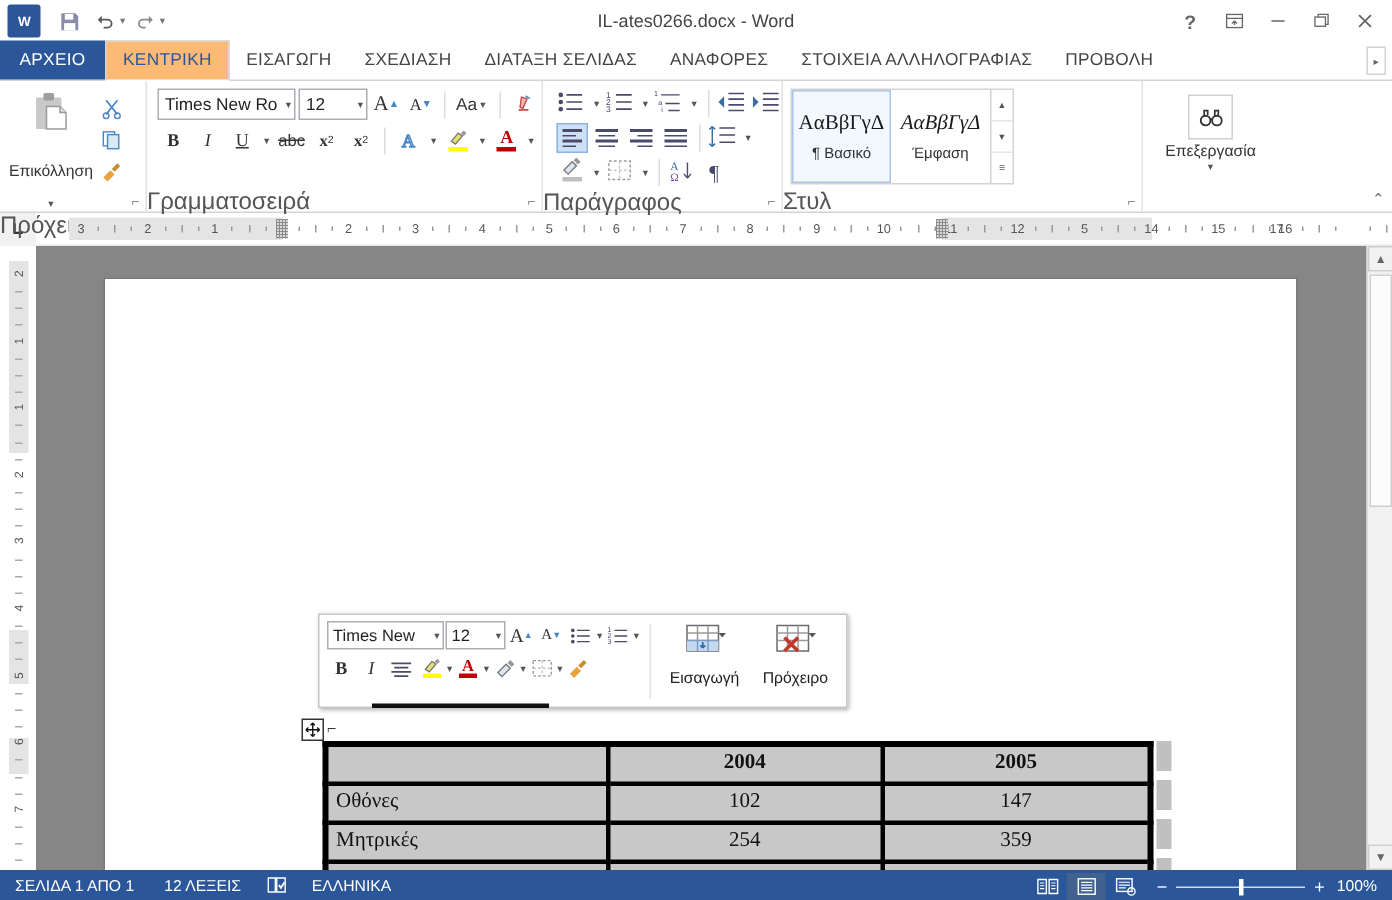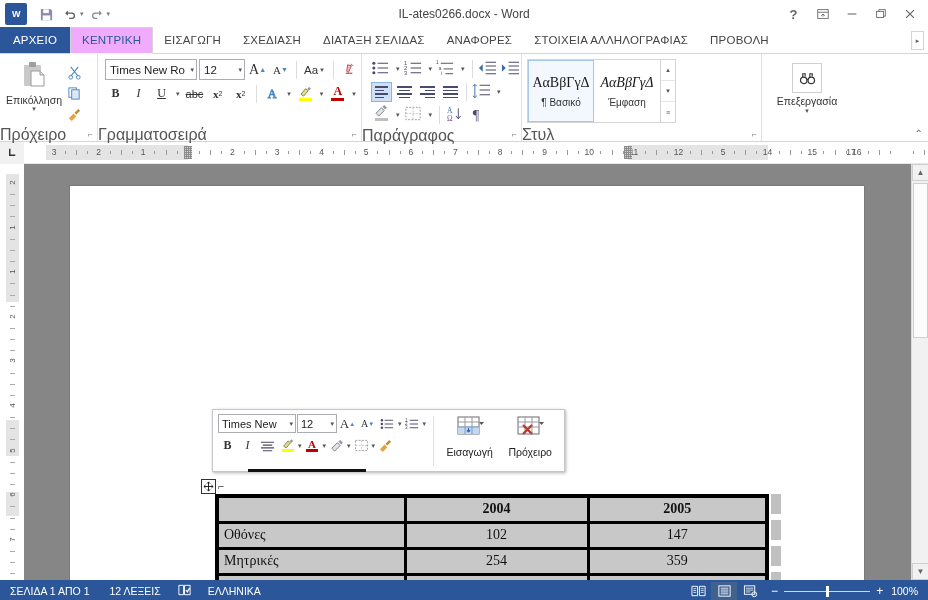--- a/index.html
+++ b/index.html
@@ -52,21 +52,21 @@
   }
   .tab-file {
     background: #2b579a; color: #fff; height: 26px; line-height: 26px;
     padding: 0 13px; font-size: 11.5px; letter-spacing: .2px;
   }
   .tab {
     height: 26px; line-height: 26px; padding: 0 11px;
     font-size: 11.5px; color: #444; letter-spacing: .2px;
   }
   .tab.active {
-    color: #2b579a; background: #f0abfc;
+    color: #2b579a; background: #fdba74;
     border: 1px solid #d4d4d4; border-bottom: 1px solid #fff;
     margin-bottom: -1px; height: 27px; line-height: 25px;
   }
   .tab-overflow {
     position: absolute; right: 4px; bottom: 3px;
     width: 13px; height: 19px; border: 1px solid #d4d4d4;
     display: flex; align-items: center; justify-content: center;
     font-size: 7px; color: #666;
   }
 
@@ -84,20 +84,21 @@
   }
   .grp-dialog {
     position: absolute; right: 4px; bottom: 2px;
     font-size: 9px; color: #888; line-height: 1;
   }
 
   
   .paste-btn {
     width: 58px; display: flex; flex-direction: column; align-items: center;
     padding-top: 2px;
+    gap: 14px;
   }
   .paste-icon { width: 30px; height: 32px; position: relative; }
   .paste-lbl { font-size: 10.5px; color: #333; margin-top: 1px; }
   .paste-caret { font-size: 7px; color: #555; line-height: 6px; }
   .clip-small { display: flex; flex-direction: column; gap: 1px; padding-top: 3px; }
   .clip-small .ic { width: 22px; height: 20px; display: flex;
                     align-items: center; justify-content: center; }
 
   
   .fontgrp-rows { display: flex; flex-direction: column; gap: 3px; }

